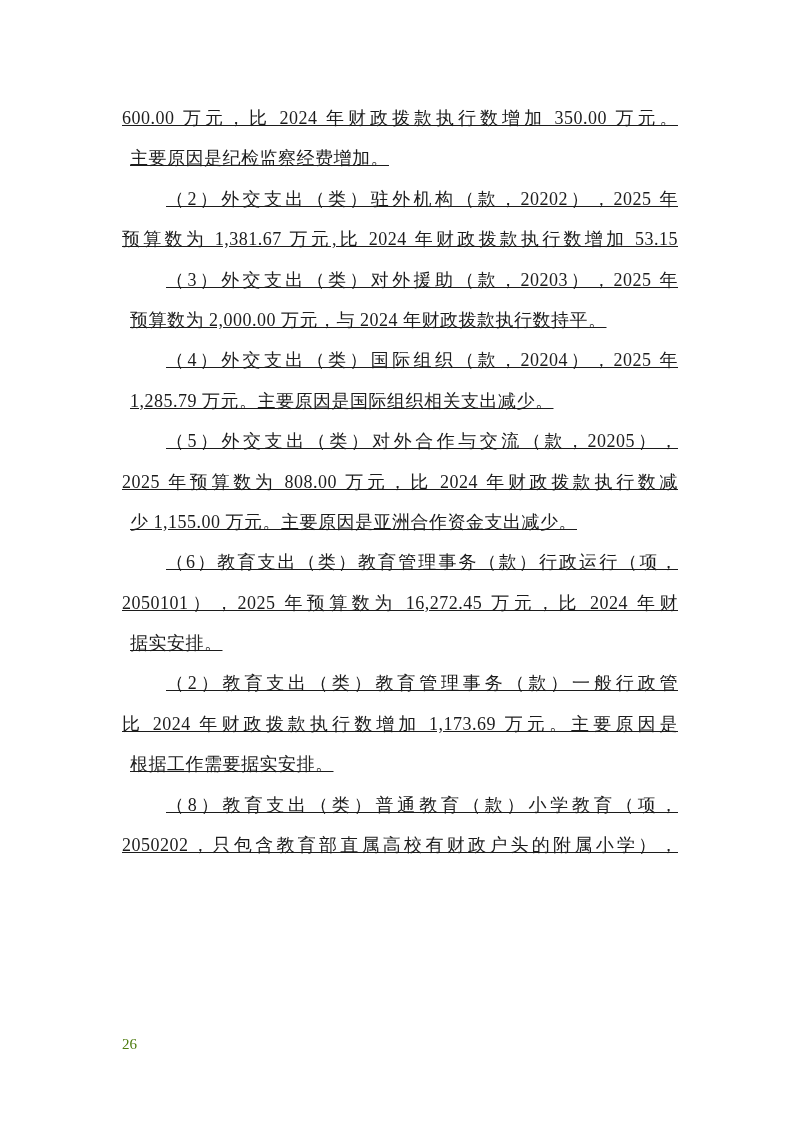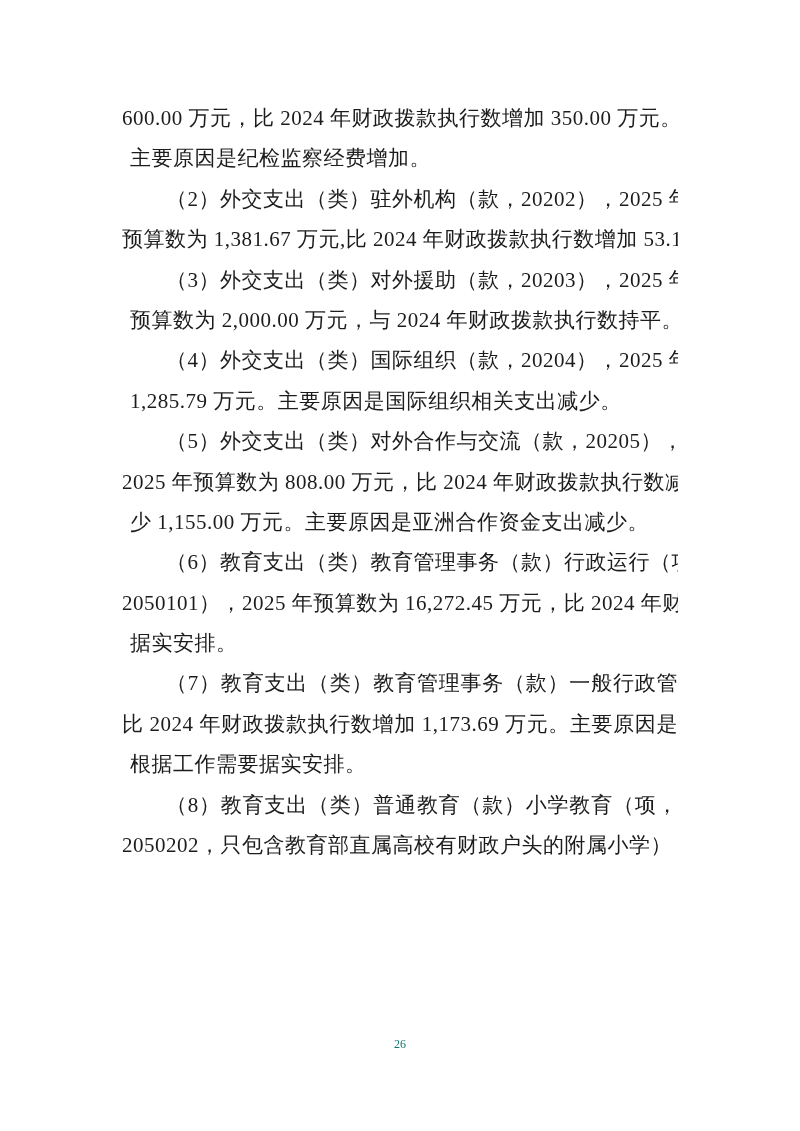--- a/index.html
+++ b/index.html
@@ -16,47 +16,48 @@
     font-family: "Liberation Serif", "DejaVu Serif", serif;
     color: #1c1c1c;
   }
   .text-block {
     position: absolute;
     left: 122px;
     top: 98px;
     width: 556px;
   }
   .line {
-    font-size: 21px;
+    font-size: 18px;
     height: 40.4px;
     line-height: 40.4px;
     letter-spacing: 0.5px;
     text-align: justify;
     text-align-last: justify;
     overflow: hidden;
     white-space: nowrap;
+    text-decoration: underline;
   }
   
   .pstart {
     text-indent: 44px;
   }
   
   .pend {
     text-align-last: left;
     margin-left: 8px;
   }
   .page-number {
     position: absolute;
     top: 1034px;
     left: 122px;
     width: 556px;
-    text-align: center;
-    font-size: 12px;
+    text-align: left;
+    font-size: 15px;
     line-height: 20px;
-    color: #0f766e;
+    color: #4d7c0f;
   }
 </style>
 </head>
 <body>
 
 <div class="page">
   <div class="text-block">
     <div class="line">600.00 万元，比 2024 年财政拨款执行数增加 350.00 万元。</div>
     <div class="line pend">主要原因是纪检监察经费增加。</div>
     <div class="line pstart">（2）外交支出（类）驻外机构（款，20202），2025 年</div>
@@ -64,20 +65,20 @@
     <div class="line pstart">（3）外交支出（类）对外援助（款，20203），2025 年</div>
     <div class="line pend">预算数为 2,000.00 万元，与 2024 年财政拨款执行数持平。</div>
     <div class="line pstart">（4）外交支出（类）国际组织（款，20204），2025 年</div>
     <div class="line pend">1,285.79 万元。主要原因是国际组织相关支出减少。</div>
     <div class="line pstart">（5）外交支出（类）对外合作与交流（款，20205），</div>
     <div class="line">2025 年预算数为 808.00 万元，比 2024 年财政拨款执行数减</div>
     <div class="line pend">少 1,155.00 万元。主要原因是亚洲合作资金支出减少。</div>
     <div class="line pstart">（6）教育支出（类）教育管理事务（款）行政运行（项，</div>
     <div class="line">2050101），2025 年预算数为 16,272.45 万元，比 2024 年财</div>
     <div class="line pend">据实安排。</div>
-    <div class="line pstart">（7）教育支出（类）教育管理事务（款）一般行政管</div>
+    <div class="line pstart">（2）教育支出（类）教育管理事务（款）一般行政管</div>
     <div class="line">比 2024 年财政拨款执行数增加 1,173.69 万元。主要原因是</div>
     <div class="line pend">根据工作需要据实安排。</div>
     <div class="line pstart">（8）教育支出（类）普通教育（款）小学教育（项，</div>
     <div class="line">2050202，只包含教育部直属高校有财政户头的附属小学），</div>
   </div>
   <div class="page-number">26</div>
 </div>
 
 </body></html>

